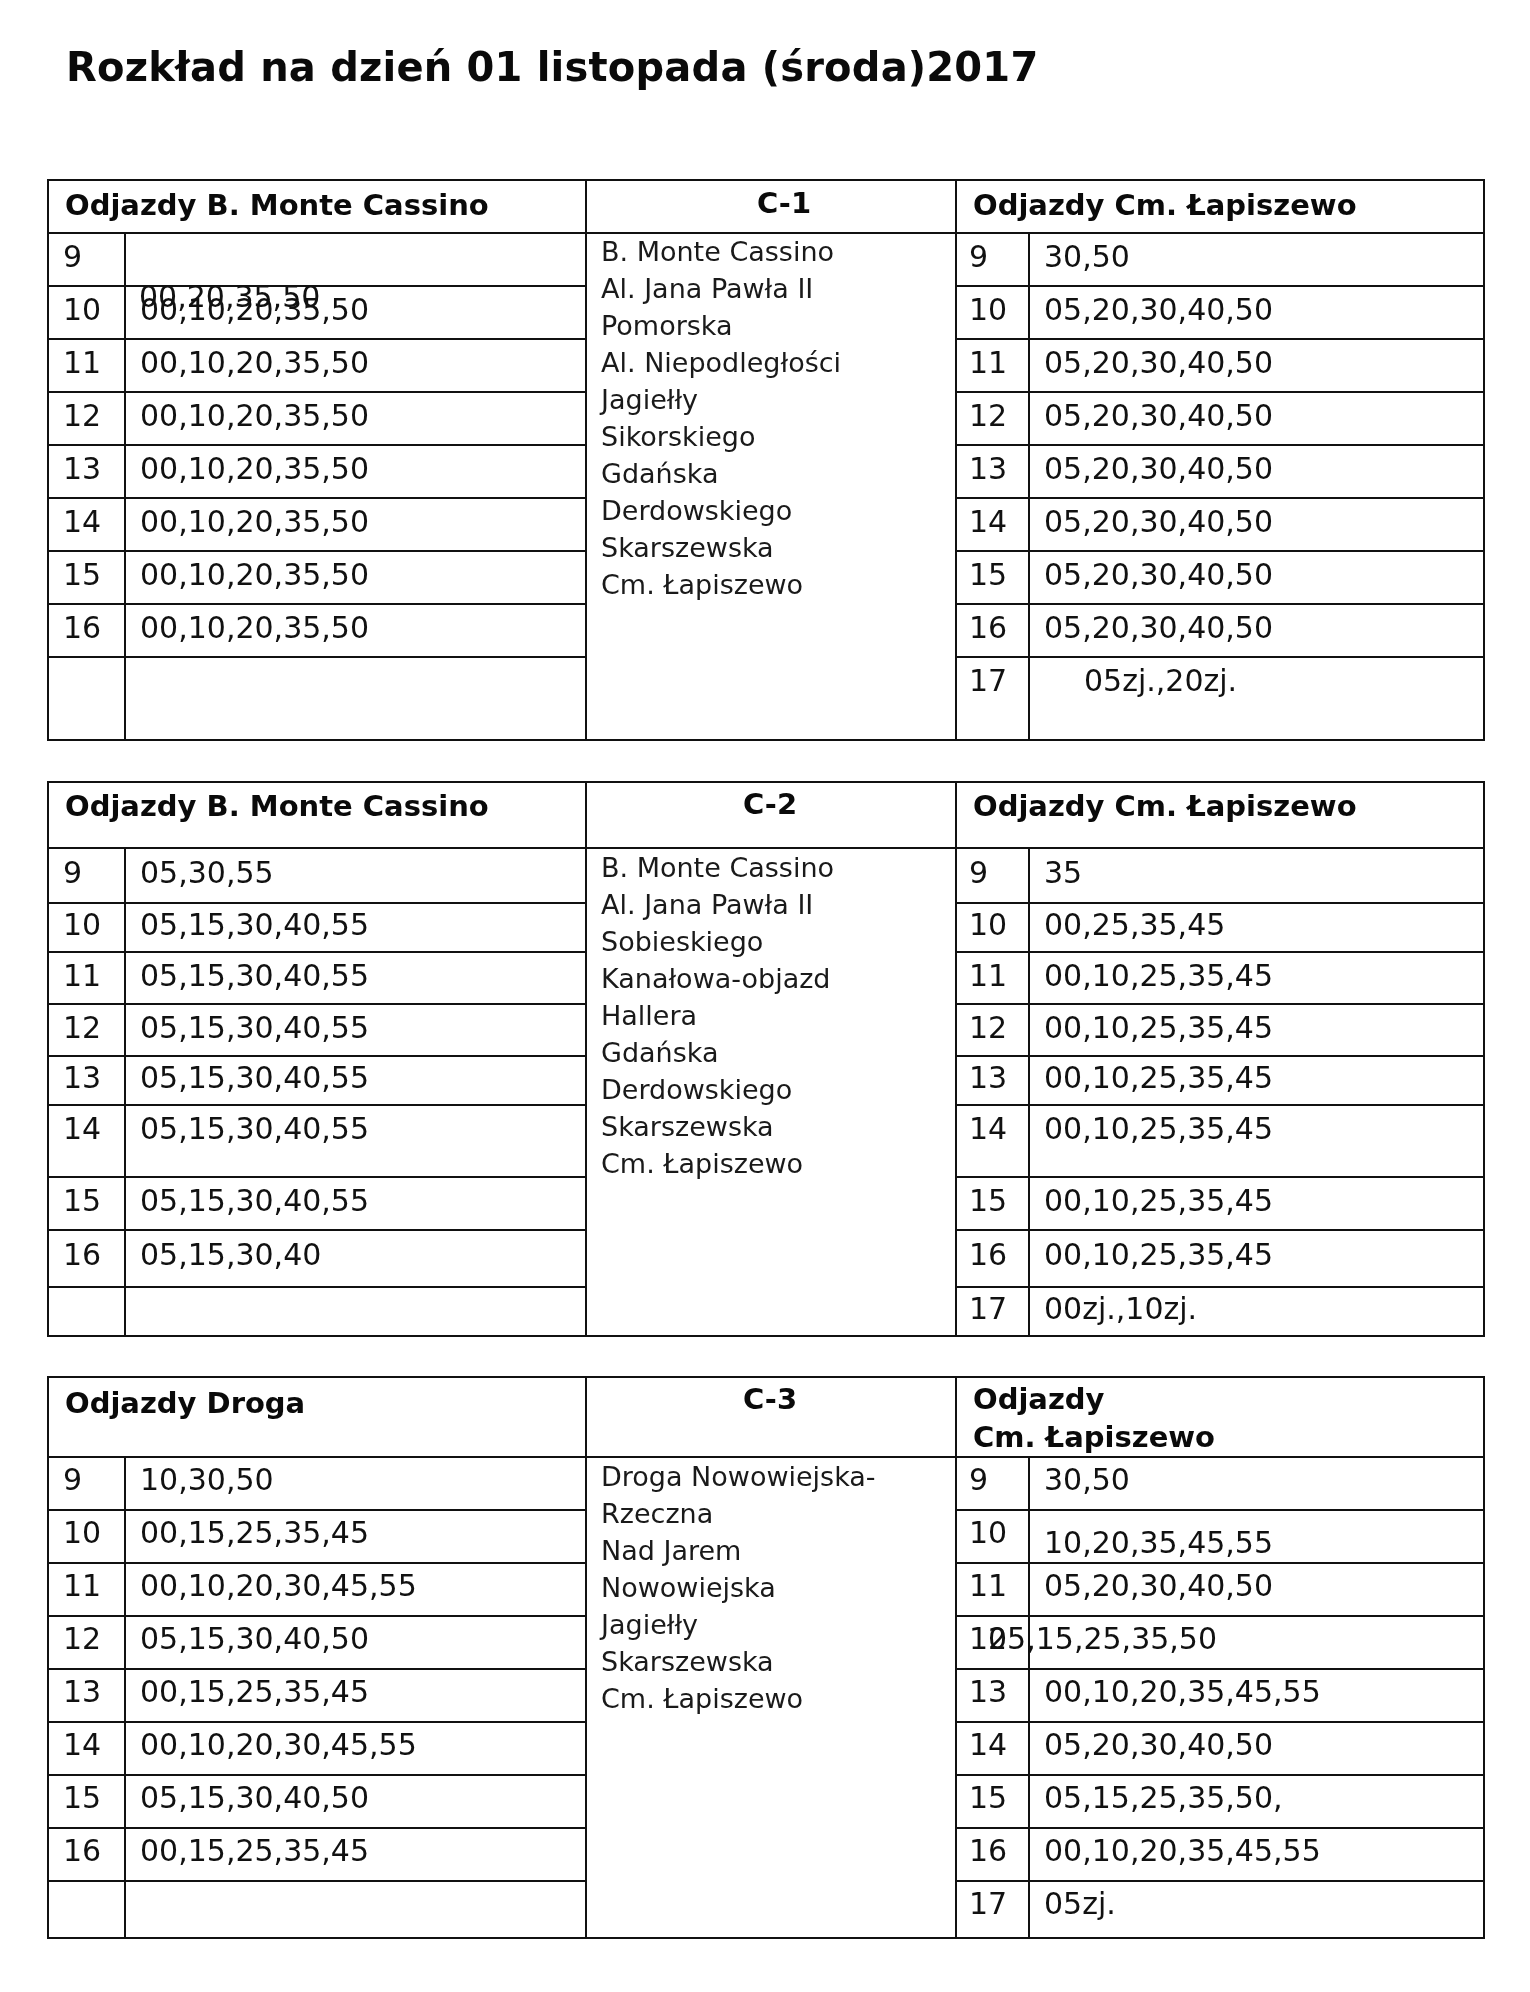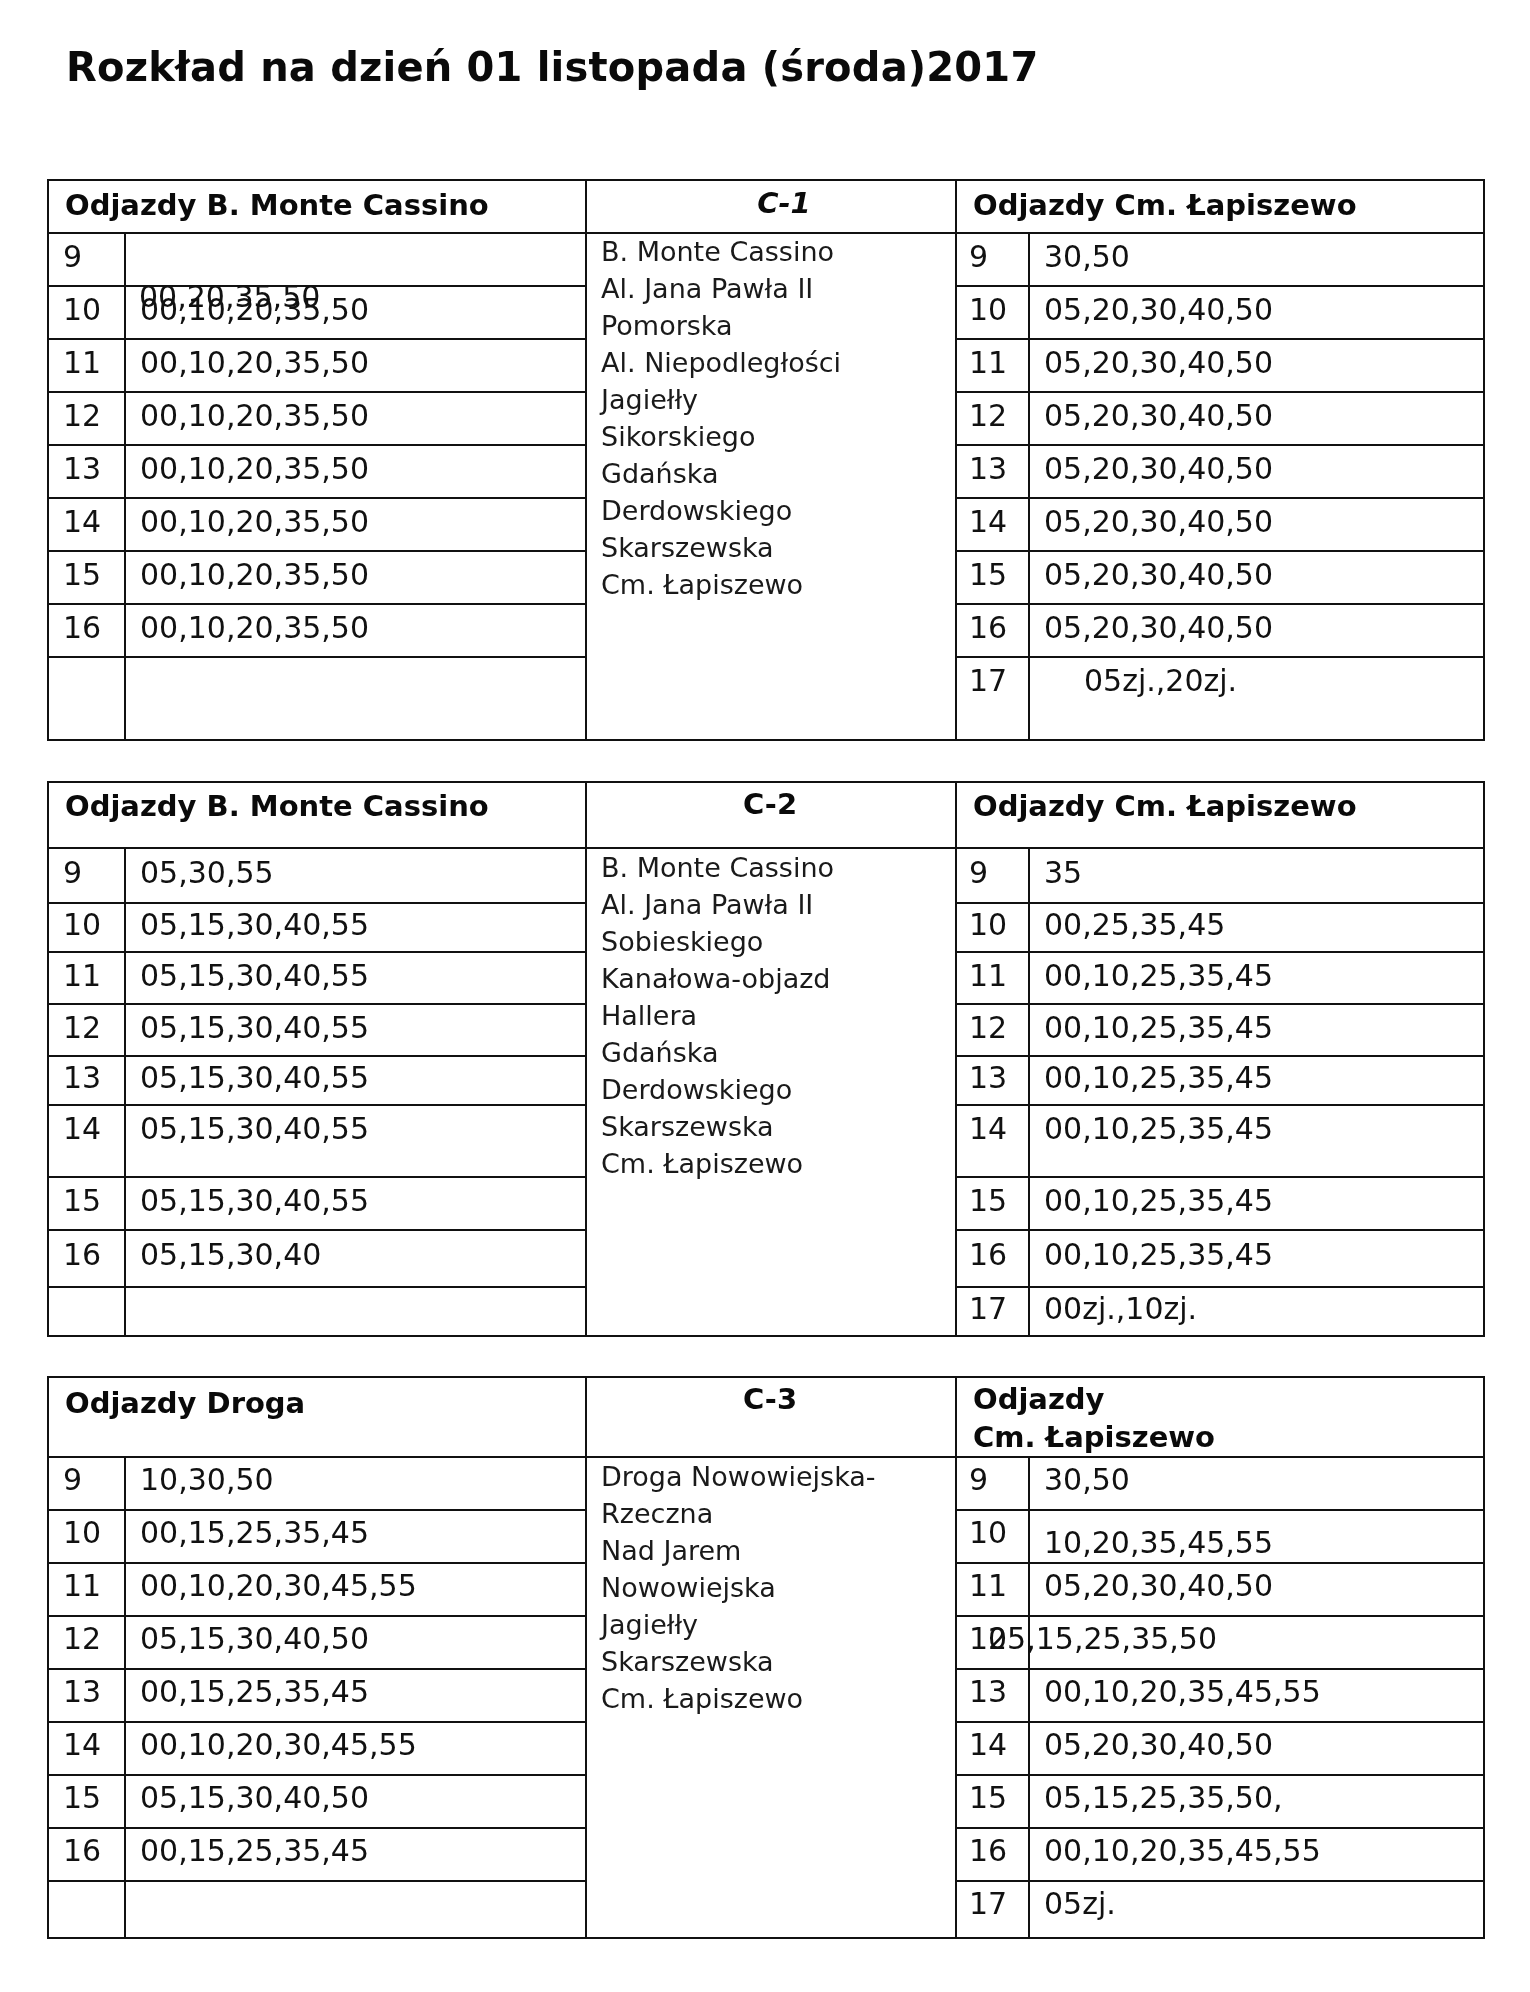--- a/index.html
+++ b/index.html
@@ -45,21 +45,21 @@
   <div class="hline" style="left:906px; width:528px; top:104px;"></div>
   <div class="hline" style="left:906px; width:528px; top:157px;"></div>
   <div class="hline" style="left:906px; width:528px; top:210px;"></div>
   <div class="hline" style="left:906px; width:528px; top:263px;"></div>
   <div class="hline" style="left:906px; width:528px; top:316px;"></div>
   <div class="hline" style="left:906px; width:528px; top:369px;"></div>
   <div class="hline" style="left:906px; width:528px; top:422px;"></div>
   <div class="hline" style="left:906px; width:528px; top:475px;"></div>
 
   <div class="hdr left" style="top:5px;">Odjazdy B. Monte Cassino</div>
-  <div class="hdr mid" style="left:536px; width:398px; top:3px;font-style:italic;">C-1</div>
+  <div class="hdr mid" style="left:536px; width:398px; top:3px;">C-1</div>
   <div class="hdr" style="left:924px; top:5px;">Odjazdy Cm. Łapiszewo</div>
 
   <div class="cell-h" style="left:0; top:58px;">9</div>
   <div class="cell-m" style="left:76px; top:58px;margin-top:40px;">00,20,35,50</div>
   <div class="cell-h" style="left:0; top:111px;">10</div>
   <div class="cell-m" style="left:77px; top:111px;">00,10,20,35,50</div>
   <div class="cell-h" style="left:0; top:164px;">11</div>
   <div class="cell-m" style="left:77px; top:164px;">00,10,20,35,50</div>
   <div class="cell-h" style="left:0; top:217px;">12</div>
   <div class="cell-m" style="left:77px; top:217px;">00,10,20,35,50</div>

